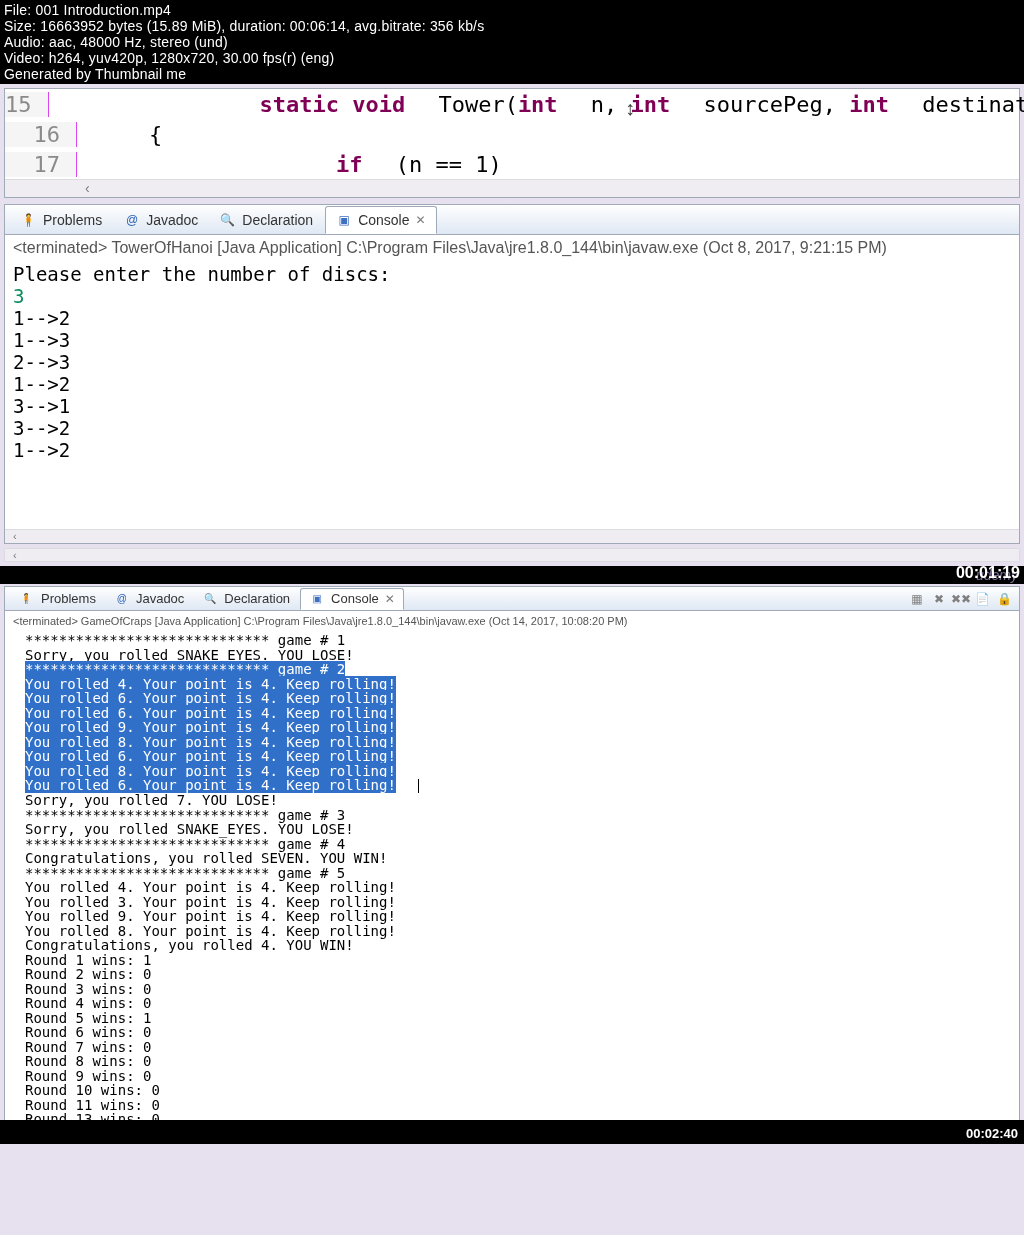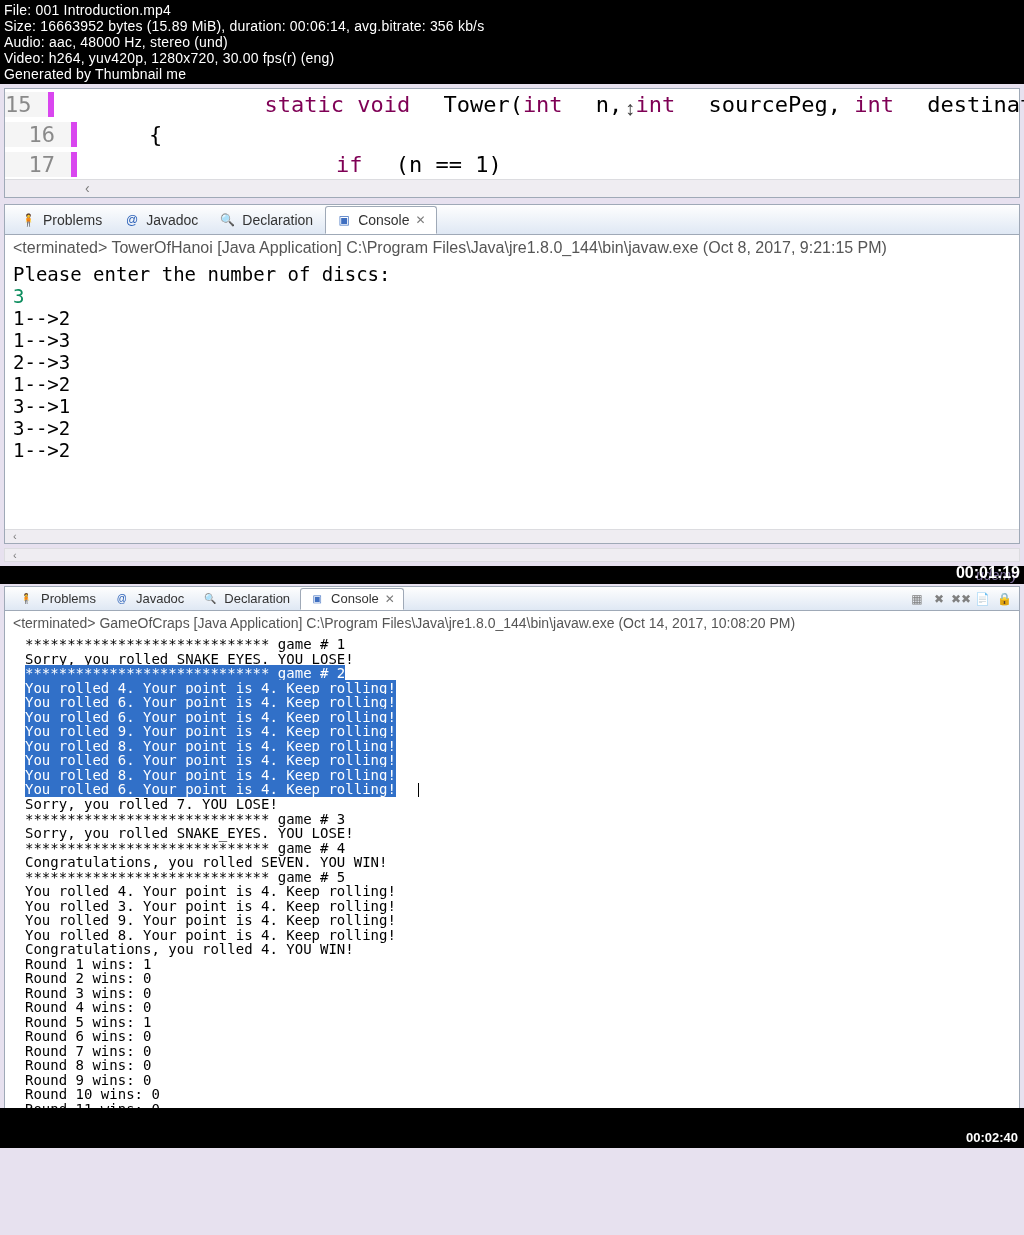--- a/index.html
+++ b/index.html
@@ -3,24 +3,24 @@
 <meta charset="utf-8">
 <style>
   * { margin:0; padding:0; box-sizing:border-box; }
   body { width:1024px; height:1235px; font-family:Arial,Helvetica,sans-serif; background:#e7e1ef; overflow:hidden; font-size:13px; }
   .info-panel { background:#000; color:#fff; padding:2px 4px; line-height:16px; font-size:14px; font-weight:400; letter-spacing:0.2px; }
   .info-panel div { white-space:pre; }
 
   .panel { border:1px solid #9fa9b7; background:#fff; margin:4px; position:relative; }
 
   .code-area { background:#fff; margin-left:0; }
-  .gutter { display:inline-block; width:72px; text-align:right; color:#8a8a8a; font-family:Consolas,monospace; font-size:22px; padding-right:16px; background:#f5f5f5; border-right:6px solid #d946ef; }
+  .gutter { display:inline-block; width:72px; text-align:right; color:#8a8a8a; font-family:Consolas,monospace; font-size:22px; padding-right:16px; background:#f5f5f5; border-right:1px solid #d946ef; }
   .code-line { display:flex; align-items:center; height:30px; background:#fff; }
   .code-text { font-family:Consolas,monospace; font-size:22px; padding-left:8px; white-space:pre; }
-  .kw-purple { color:#7f0055; font-weight:normal; }
+  .kw-purple { color:#7f0055; font-weight:bold; }
   .kw-black { color:#000;margin-left:20px; }
   .scroll-row { height:18px; background:#efedf2; border-top:1px solid #dcdce0; position:relative; }
   .chev { position:absolute; color:#7a7a7a; font-size:14px; user-select:none; }
   .resize-arrow { position:absolute; font-size:20px; color:#404040; user-select:none; }
 
   .tabs-row { display:flex; align-items:center; height:30px; background:linear-gradient(#fefefe,#dfe8f4); border-bottom:1px solid #9fa9b7; padding:0 6px; gap:2px; }
   .tab { display:flex; align-items:center; gap:6px; padding:3px 10px; height:28px; font-size:14px; color:#333; border-radius:3px 3px 0 0; }
   .tab.active { background:#fff; border:1px solid #9fa9b7; border-bottom:1px solid #fff; }
   .tab-icon { width:16px; height:16px; display:flex; align-items:center; justify-content:center; font-size:12px; }
   .close-x { color:#7a7a7a; font-size:12px; }
@@ -33,27 +33,27 @@
 
   .watermark { position:absolute; right:6px; top:-16px; font-size:14px; font-style:italic; color:#b19cd9; opacity:.7; }
   .ts1 { position:absolute; right:4px; bottom:2px; color:#fff; font-size:16px; font-weight:bold; }
 
   .section2 { position:relative; }
   .tabs-row.small .tab { font-size:13px; height:22px; padding:1px 8px; }
   .tabs-row.small { height:24px; }
   .toolbar-icons { margin-left:auto; display:flex; gap:6px; align-items:center; }
   .toolbar-icons .ti { width:16px; height:16px; font-size:12px; color:#808080; display:flex; align-items:center; justify-content:center; cursor:pointer; }
 
-  .term-header.small { font-size:14px; }
+  .term-header.small { font-size:11px; }
   .console2 { background:#fff; font-family:Consolas,monospace; font-size:14px; line-height:14.5px; padding:2px 20px; color:#000; }
   .sel { background:#3170c8; color:#fff; }
   .text-cursor { display:inline-block; width:1px; height:14px; background:#000; vertical-align:middle; margin-left:22px; }
   .ts2 { position:absolute; right:6px; bottom:-2px; color:#fff; font-size:13px; font-weight:bold; z-index:5; }
   .app { position:relative;border-radius:10px; }
-  .black-strip { position:absolute; left:0; right:0; bottom:0; height:40px; background:#000; }
+  .black-strip { position:absolute; left:0; right:0; bottom:0; height:24px; background:#000; }
 </style>
 </head>
 <body>
 
 <div class="app">
 
   <div class="info-panel">
     <div>File: 001 Introduction.mp4</div>
     <div>Size: 16663952 bytes (15.89 MiB), duration: 00:06:14, avg.bitrate: 356 kb/s</div>
     <div>Audio: aac, 48000 Hz, stereo (und)</div>

